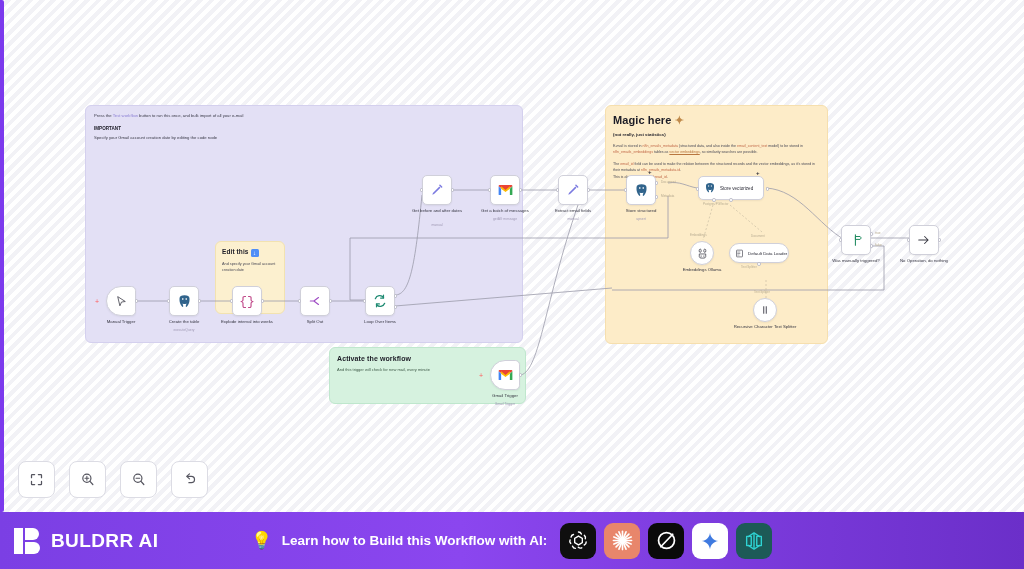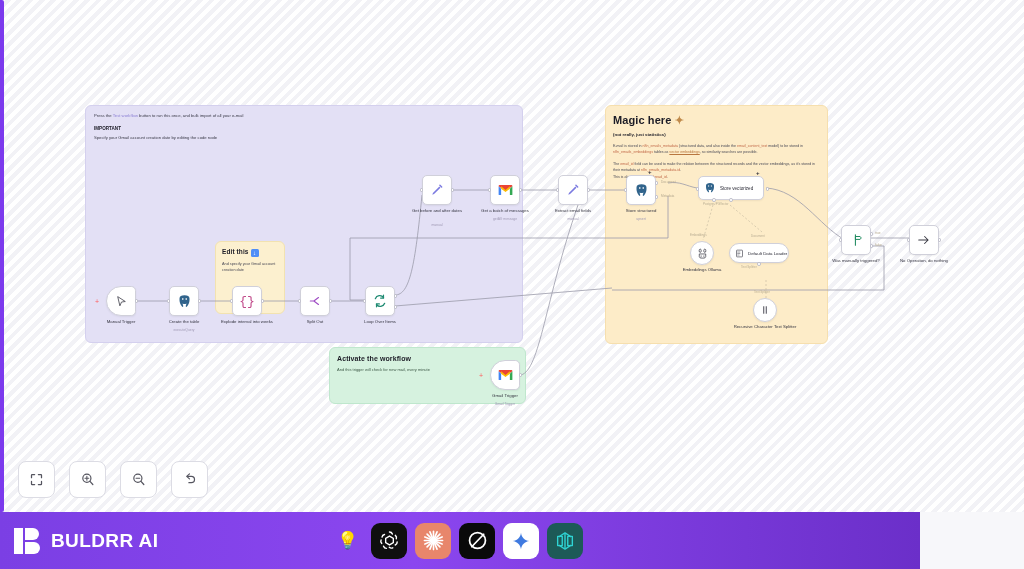--- a/index.html
+++ b/index.html
@@ -111,21 +111,21 @@
   
   #toolbar { position:absolute; left:18px; top:461px; display:flex; gap:14px; }
   .tb-btn {
     width:37px; height:37px; background:#fff;
     border:1px solid #dcdce4; border-radius:8px;
     display:flex; align-items:center; justify-content:center;
     cursor:pointer;
   }
   
   #footer {
-    position:absolute; left:0; top:512px; width:920px; height:57px;
+    position:absolute; left:0; top:512px; width:1024px; height:57px;
     background:linear-gradient(90deg,#7b3fe4 0%,#8b46ef 45%,#6b2fc9 100%);
     display:flex; align-items:center; padding:0 14px;
   }
   #brand { display:flex; align-items:center; gap:9px; }
   #brand-name { color:#fff; font-size:19px; font-weight:bold; letter-spacing:.4px; }
   #footer-center {
     position:absolute; left:0; right:0; margin:0 auto;
     display:flex; align-items:center; justify-content:center; gap:9px;
     width:max-content;
   }
@@ -469,20 +469,21 @@
     <svg width="28" height="30" viewBox="0 0 28 30">
       <rect x="0" y="2" width="9" height="26" fill="#fff"></rect>
       <path d="M11 2 h8 a6 6 0 0 1 0 12 h-8 z" fill="#fff"></path>
       <path d="M11 16 h9 a6 6 0 0 1 0 12 h-9 z" fill="#fff"></path>
     </svg>
     <span id="brand-name">BULDRR AI</span>
   </div>
 
   <div id="footer-center">
     <span style="font-size:17px;">💡</span>
+    <span id="cta-text">Learn how to Build this Workflow with AI:</span>
     <div id="ai-icons">
 
       <div class="ai-tile" style="background:#0f0f0f;">
         <svg width="23" height="23" viewBox="0 0 24 24">
           <path d="M12 3.2 a3.2 3.2 0 0 1 3 2.1 M18.1 6.6 a3.2 3.2 0 0 1 1 3.6 M20 13.6 a3.2 3.2 0 0 1-2 3.1 M15.4 19.6 a3.2 3.2 0 0 1-3.6-.6 M8.8 20.2 a3.2 3.2 0 0 1-3-2.2 M3.9 15 a3.2 3.2 0 0 1-.7-3.6 M4.2 8.4 a3.2 3.2 0 0 1 2.6-2.7" fill="none" stroke="#fff" stroke-width="1.5" stroke-linecap="round"></path>
           <path d="M12 7.4 L16 9.7 v4.6 L12 16.6 8 14.3 V9.7 z" fill="none" stroke="#fff" stroke-width="1.4"></path>
         </svg>
       </div>
 
       <div class="ai-tile" style="background:#e8866b;">

